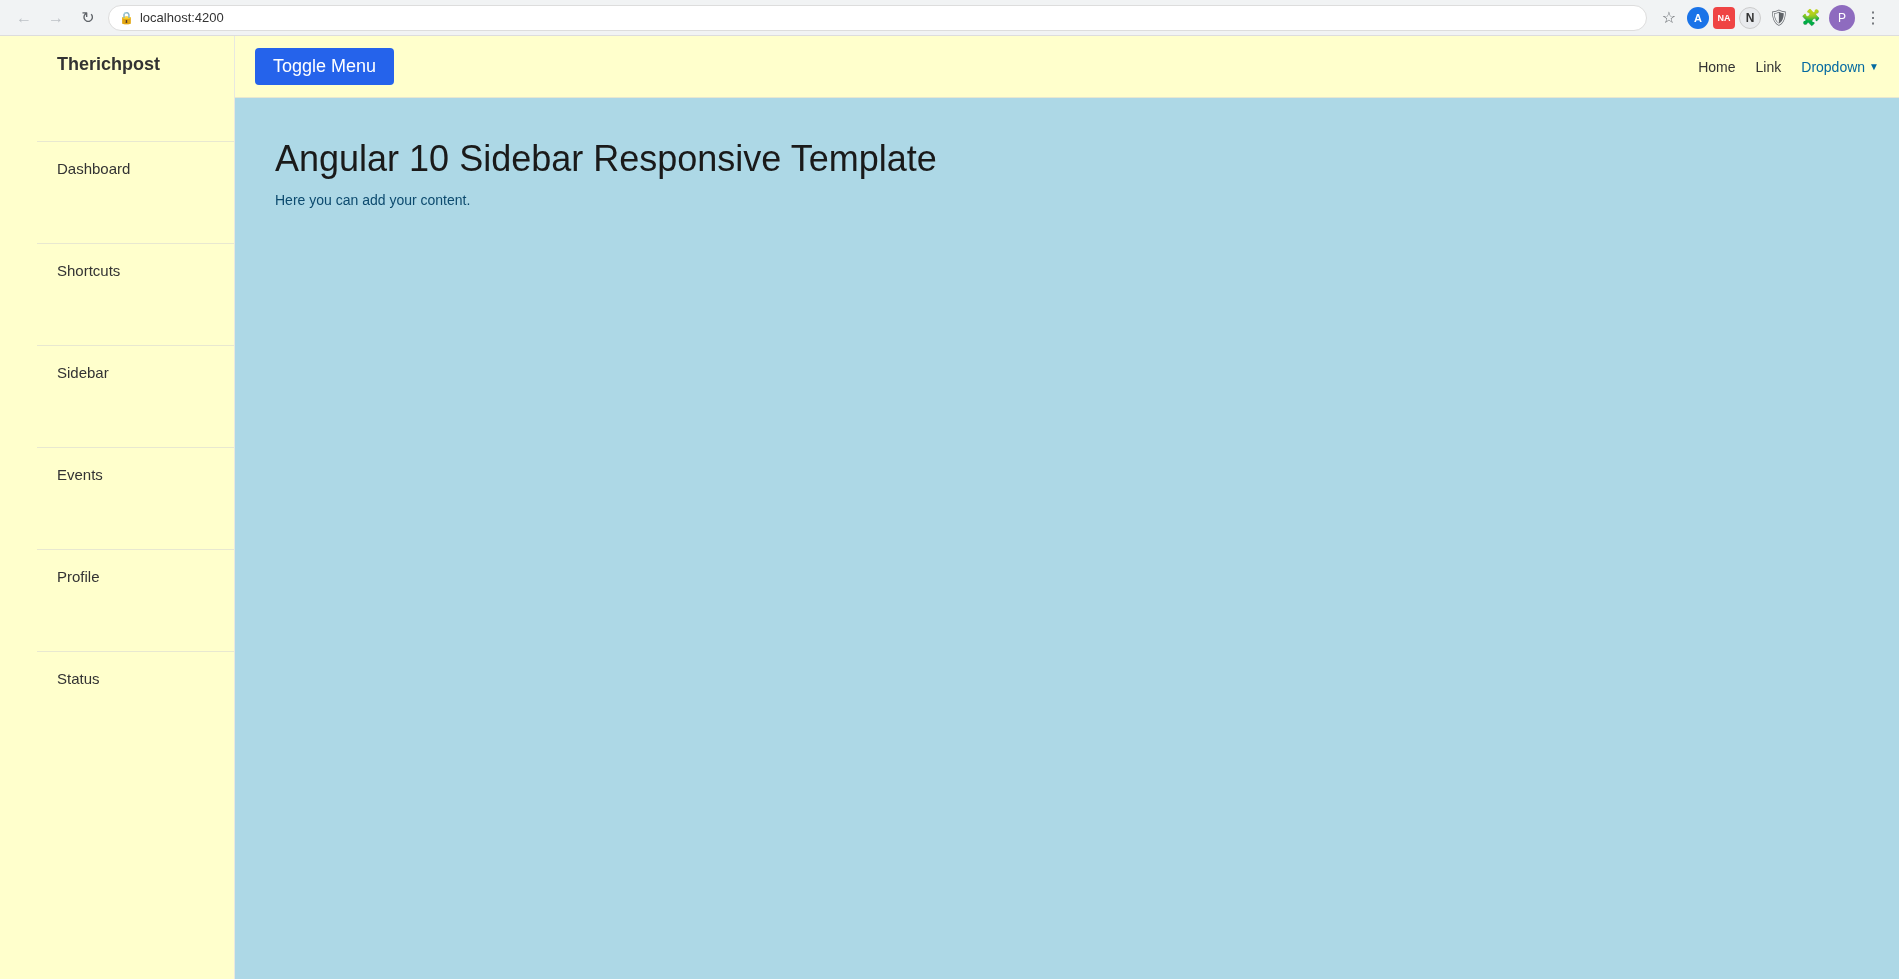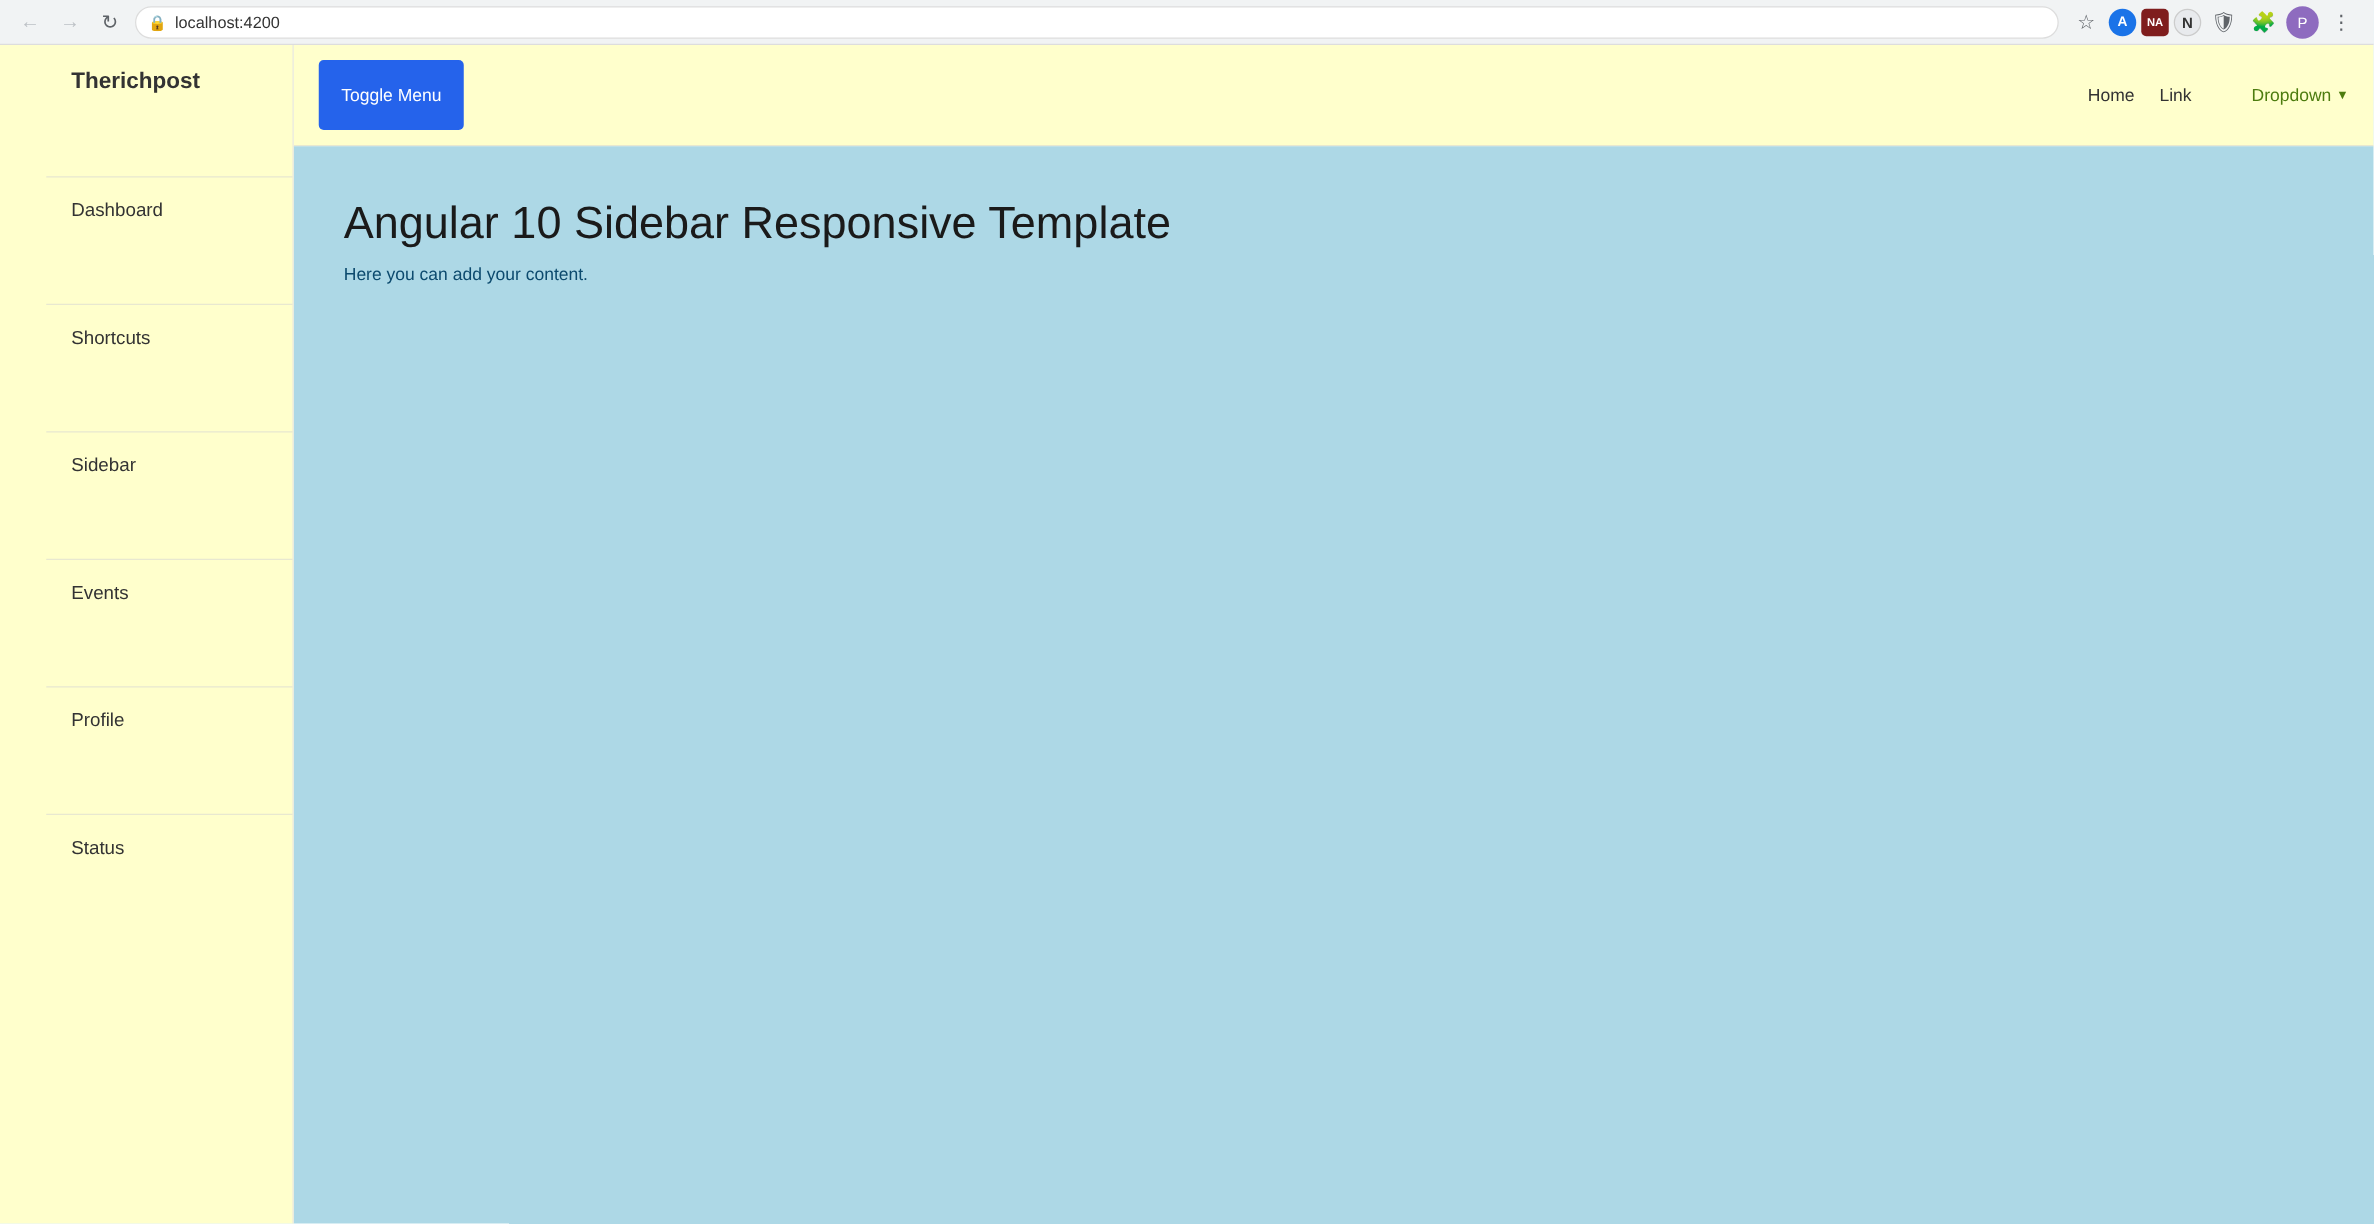--- a/index.html
+++ b/index.html
@@ -149,48 +149,47 @@
       align-items: center;
       gap: 16px;
       border-bottom: 1px solid #e8e8d0;
     }
 
     .toggle-menu-btn {
       background: #2563eb;
       color: white;
       border: none;
       border-radius: 4px;
-      padding: 20px 18px;
-      font-size: 14px;
+      padding: 8px 18px;
+      font-size: 18px;
       cursor: pointer;
       font-weight: 500;
     }
 
     .navbar-right {
       margin-left: auto;
       display: flex;
       align-items: center;
       gap: 20px;
     }
 
     .navbar-link {
       font-size: 14px;
       color: #333;
       text-decoration: none;
       cursor: pointer;
     }
 
     .navbar-dropdown {
       font-size: 14px;
-      color: #4d7c0f;
+      color: #0369a1;
       cursor: pointer;
       display: flex;
       align-items: center;
       gap: 4px;
-      margin-left: 28px;
     }
 
     .navbar-dropdown .arrow {
       font-size: 10px;
     }
 
     
     .main-wrapper {
       display: flex;
       flex-direction: column;
@@ -229,21 +228,21 @@
       align-items: center;
       justify-content: center;
       font-weight: bold;
       cursor: pointer;
     }
 
     .ext-icon-na {
       width: 22px;
       height: 22px;
       border-radius: 4px;
-      background: #7f1d1d;
+      background: #ef4444;
       color: white;
       font-size: 9px;
       display: flex;
       align-items: center;
       justify-content: center;
       font-weight: bold;
       cursor: pointer;
     }
 
     .ext-icon-n {

